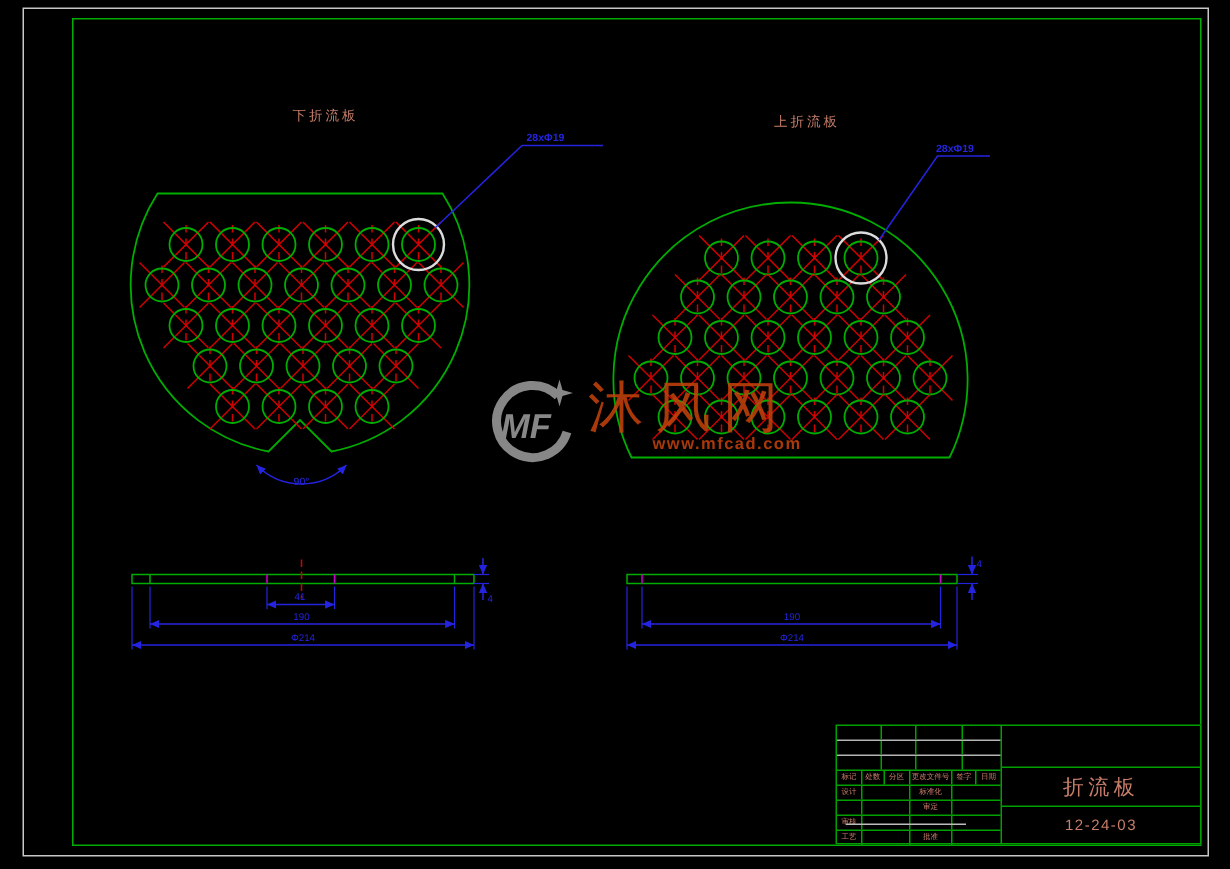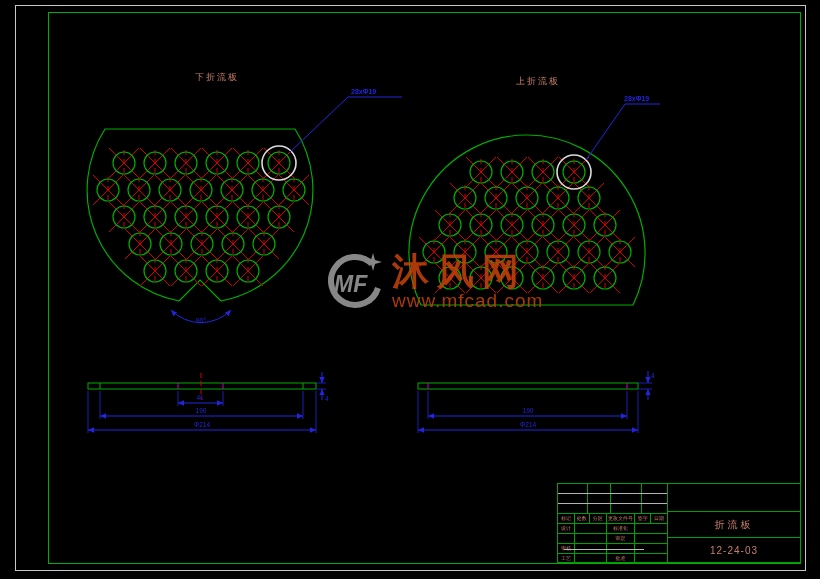--- a/index.html
+++ b/index.html
@@ -3,22 +3,22 @@
 <meta charset="utf-8">
 <style>
   html,body{margin:0;padding:0;background:#000;}
   #stage{position:relative;width:820px;height:574px;background:#000;overflow:hidden;
          font-family:"Liberation Sans",sans-serif;}
   #cad{position:absolute;left:0;top:0;}
   
   #watermark{position:absolute;left:322px;top:252px;display:flex;align-items:flex-start;
              color:#c2410c;opacity:.88;z-index:5;}
   .wm-right{margin-left:4px;}
-  .wm-name{font-size:37px;font-weight:bold;letter-spacing:8px;line-height:40px;}
-  .wm-url{font-size:19px;font-weight:normal;letter-spacing:1px;margin-top:-2px;}
+  .wm-name{font-size:37px;font-weight:normal;letter-spacing:8px;line-height:40px;}
+  .wm-url{font-size:11px;font-weight:bold;letter-spacing:1px;margin-top:-2px;margin-left:43px;}
   
   #titleblock{position:absolute;left:557px;top:483px;width:244px;height:80px;
               box-sizing:border-box;border:1px solid #00a000;display:flex;z-index:4;
               color:#c87e6a;background:#000;}
   #titleblock *{box-sizing:border-box;}
   .tb-left{width:110px;border-right:1px solid #00a000;position:relative;}
   .tb-mid{width:70px;border-right:1px solid #00a000;display:flex;flex-direction:column;}
   .tb-right{flex:1;display:flex;flex-direction:column;}
   .rrow{display:flex;height:10px;}
   .rrow.w{border-bottom:1px solid #b4b4b4;}
@@ -32,21 +32,21 @@
   .stage-hdr{height:11px;border-bottom:1px solid #00a000;display:flex;font-size:5px;}
   .stage-hdr div, .stage-val > div{border-right:1px solid #00a000;text-align:center;overflow:hidden;white-space:nowrap;}
   .stage-hdr div:last-child, .stage-val > div:last-child{border-right:none;}
   .stage-val{height:16px;border-bottom:1px solid #00a000;display:flex;font-size:6px;}
   .stage-val > div{display:flex;align-items:center;justify-content:center;}
   .sbox{width:6px;height:10px;border:1px solid #cfcfcf;margin:0 1px;}
   .tb-sheet{flex:1;display:flex;align-items:center;justify-content:center;font-size:6px;
             white-space:nowrap;overflow:hidden;}
   .tb-blank{height:28px;border-bottom:1px solid #00a000;}
   .tb-name{height:26px;border-bottom:1px solid #00a000;display:flex;align-items:center;
-           justify-content:center;font-size:10px;letter-spacing:3px;}
+           justify-content:center;font-size:14px;letter-spacing:3px;}
   .tb-num{flex:1;display:flex;align-items:center;justify-content:center;font-size:10px;
           letter-spacing:1px;}
   .lh{line-height:10px;}
 </style>
 </head>
 <body>
 
 <div id="stage">
 
   <svg id="cad" width="820" height="579" viewBox="0 0 820 579">

